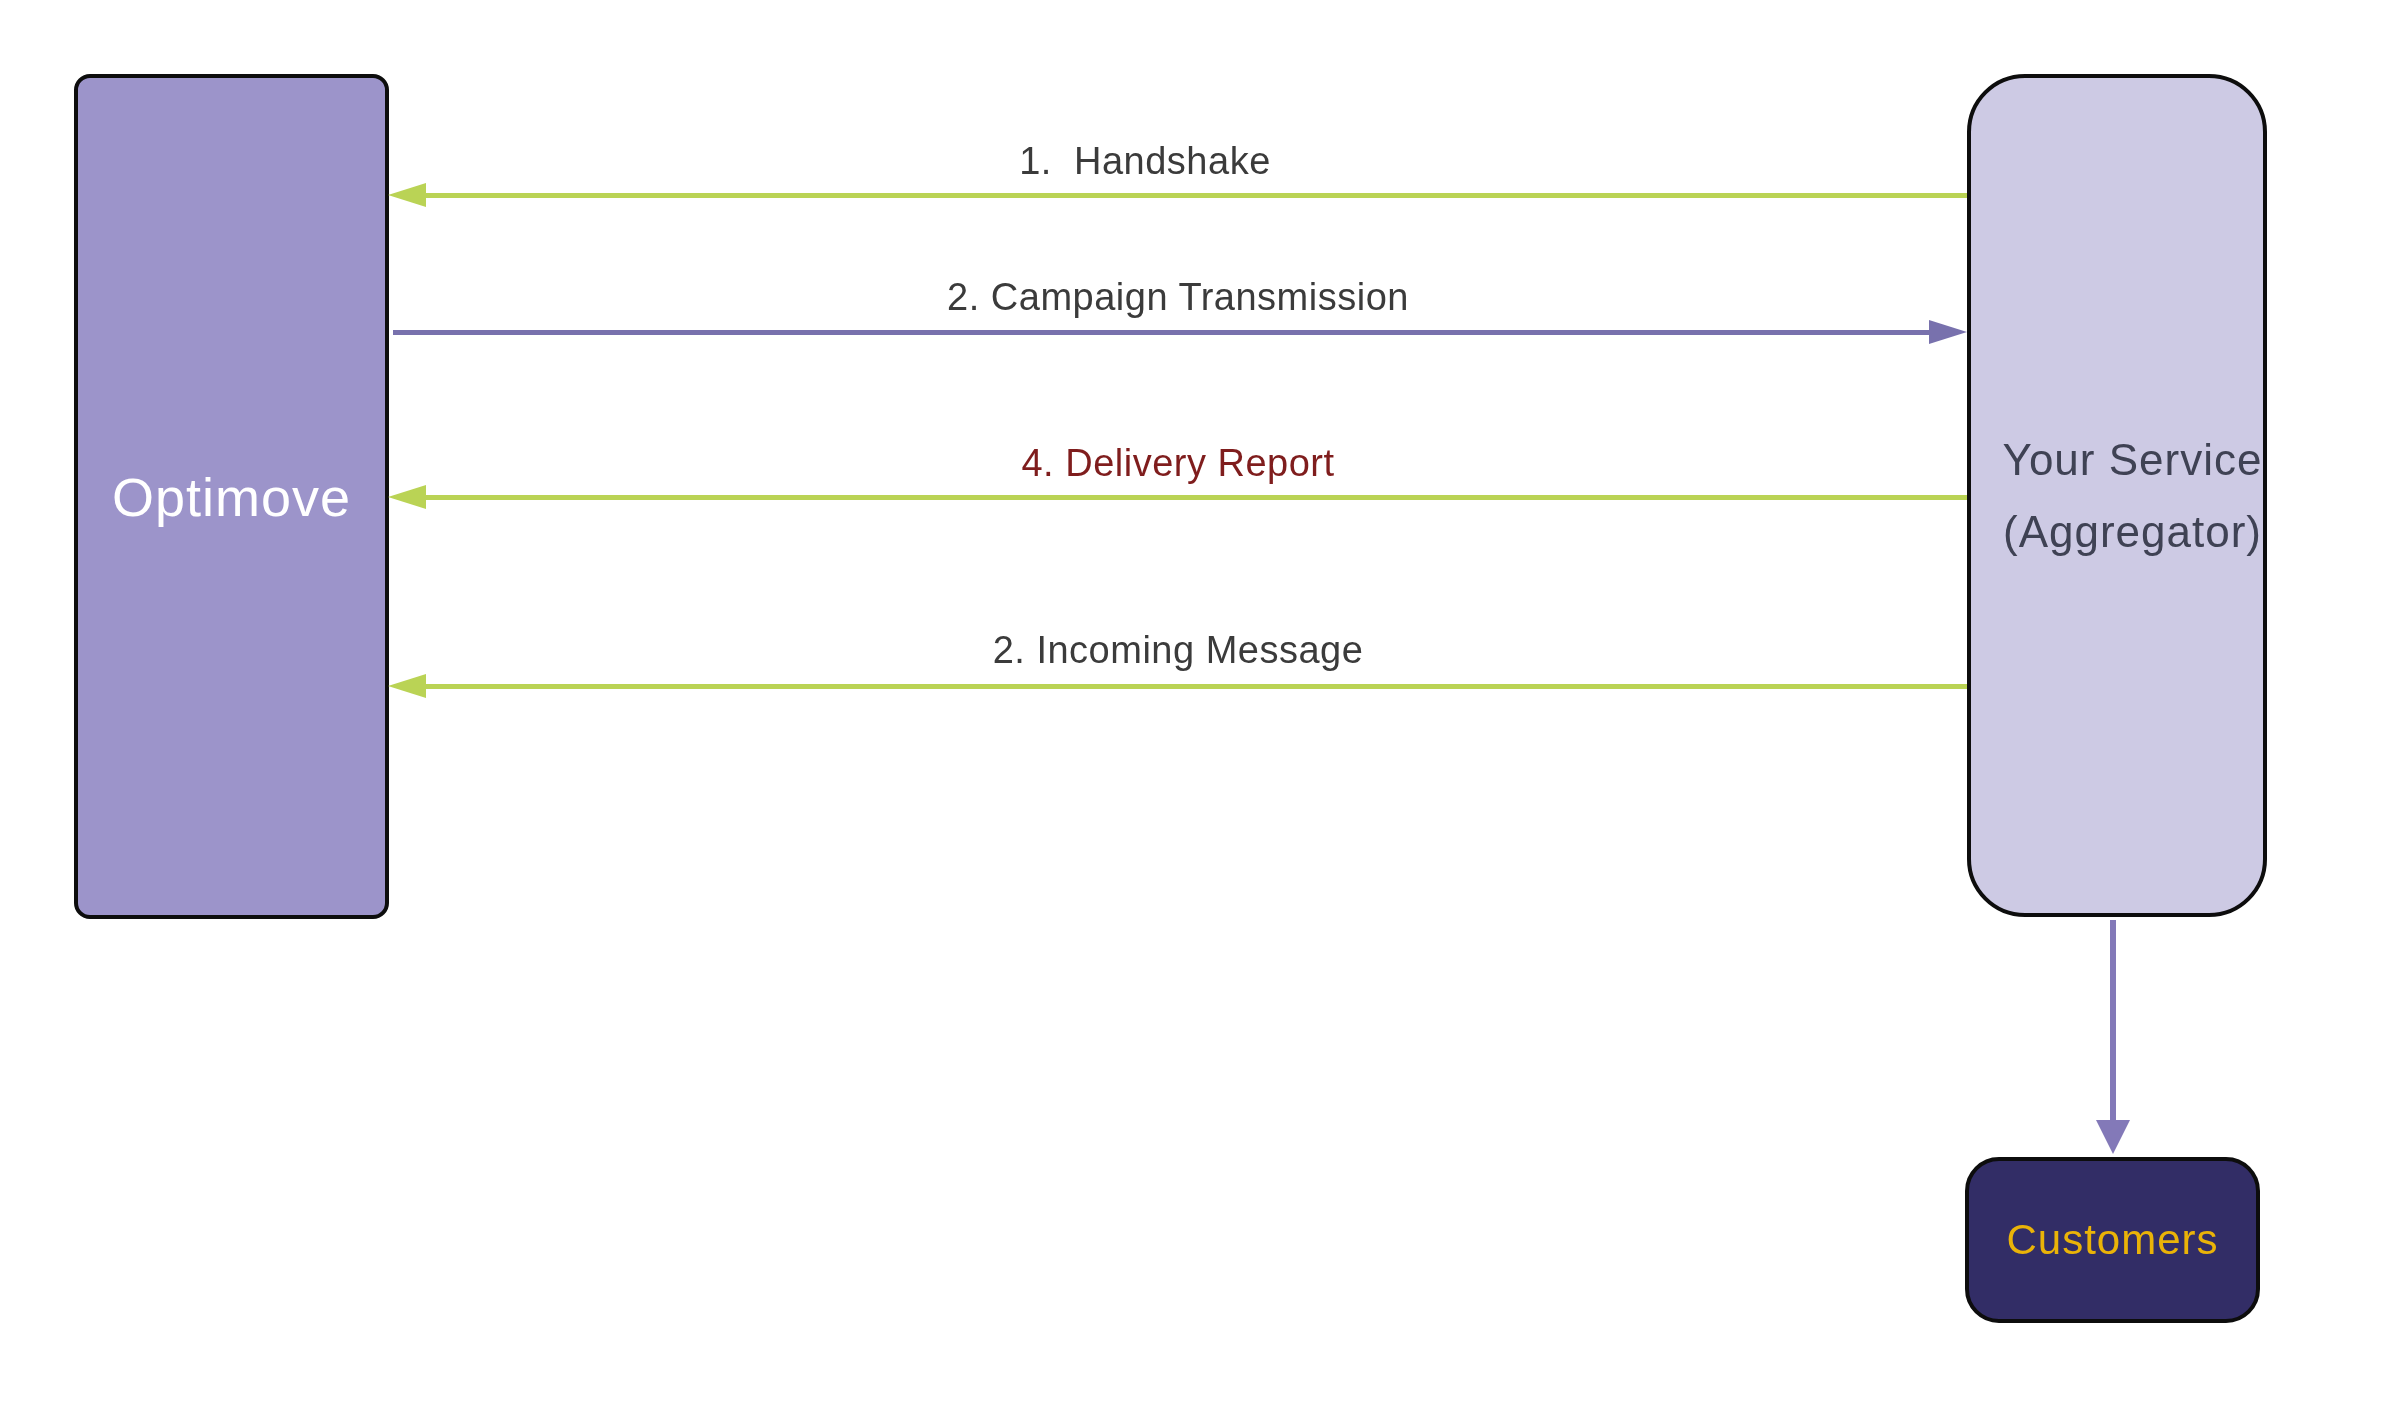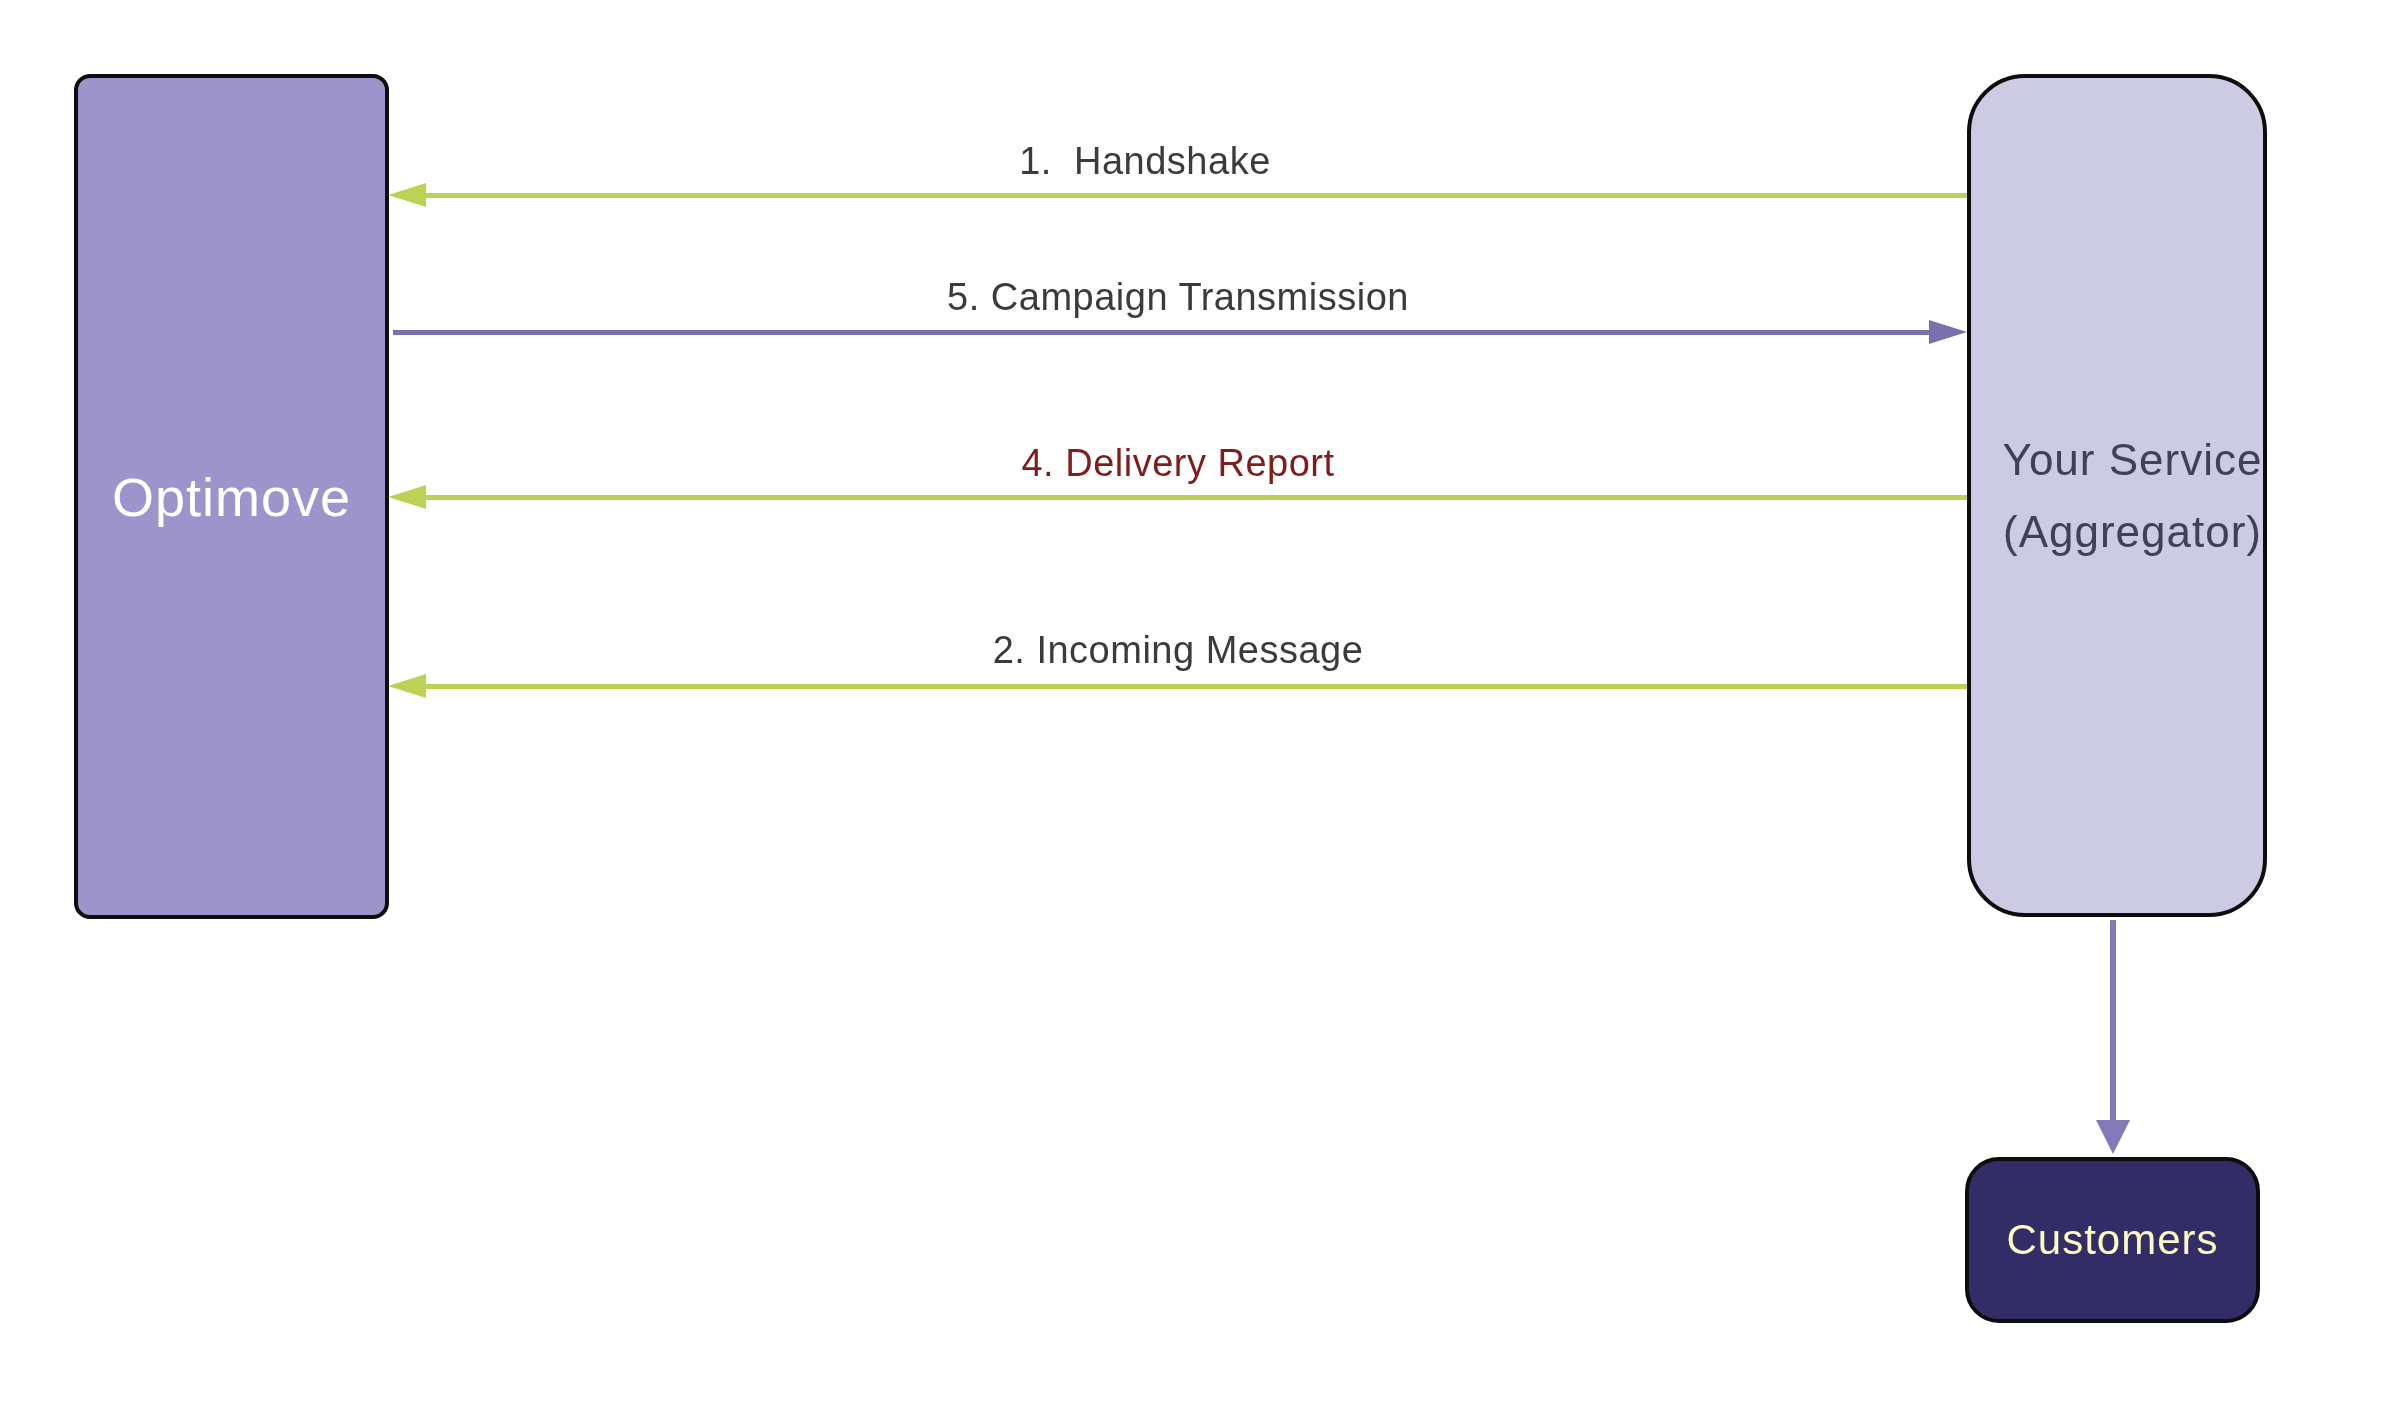--- a/index.html
+++ b/index.html
@@ -119,30 +119,30 @@
   <div class="node node-optimove" style="background-color: rgb(156, 148, 202);">
     <span class="node-label" style="color: rgb(255, 255, 255);">Optimove</span>
   </div>
 
   <div class="node node-service" style="background-color: rgb(205, 202, 228);">
     <span class="node-label" style="color: rgb(63, 66, 84);">Your Service</span>
     <span class="node-label" style="color: rgb(63, 66, 84);">(Aggregator)</span>
   </div>
 
   <div class="node node-customers" style="background-color: rgb(50, 45, 102);">
-    <span class="node-label" style="color: #fef9c3;">Customers</span>
+    <span class="node-label" style="color: #eab308;">Customers</span>
   </div>
 
   <div class="arrow-line line-handshake" style="background-color: rgb(186, 211, 85);"></div>
   <div class="arrow-head head-left headpos-handshake" style="border-right-color: rgb(186, 211, 85);"></div>
   <div class="arrow-label label-handshake" style="color: rgb(59, 59, 59);">1.  Handshake</div>
 
   <div class="arrow-line line-campaign" style="background-color: rgb(120, 113, 173);"></div>
   <div class="arrow-head head-right headpos-campaign" style="border-left-color: rgb(120, 113, 173);"></div>
-  <div class="arrow-label label-campaign" style="color: rgb(59, 59, 59);">5. Campaign Transmission</div>
+  <div class="arrow-label label-campaign" style="color: rgb(59, 59, 59);">2. Campaign Transmission</div>
 
   <div class="arrow-line line-delivery" style="background-color: rgb(186, 211, 85);"></div>
   <div class="arrow-head head-left headpos-delivery" style="border-right-color: rgb(186, 211, 85);"></div>
   <div class="arrow-label label-delivery" style="color: #7f1d1d;">4. Delivery Report</div>
 
   <div class="arrow-line line-incoming" style="background-color: rgb(186, 211, 85);"></div>
   <div class="arrow-head head-left headpos-incoming" style="border-right-color: rgb(186, 211, 85);"></div>
   <div class="arrow-label label-incoming" style="color: rgb(59, 59, 59);">2. Incoming Message</div>
 
   <div class="arrow-line-v line-sms" style="background-color: rgb(131, 121, 184);"></div>

